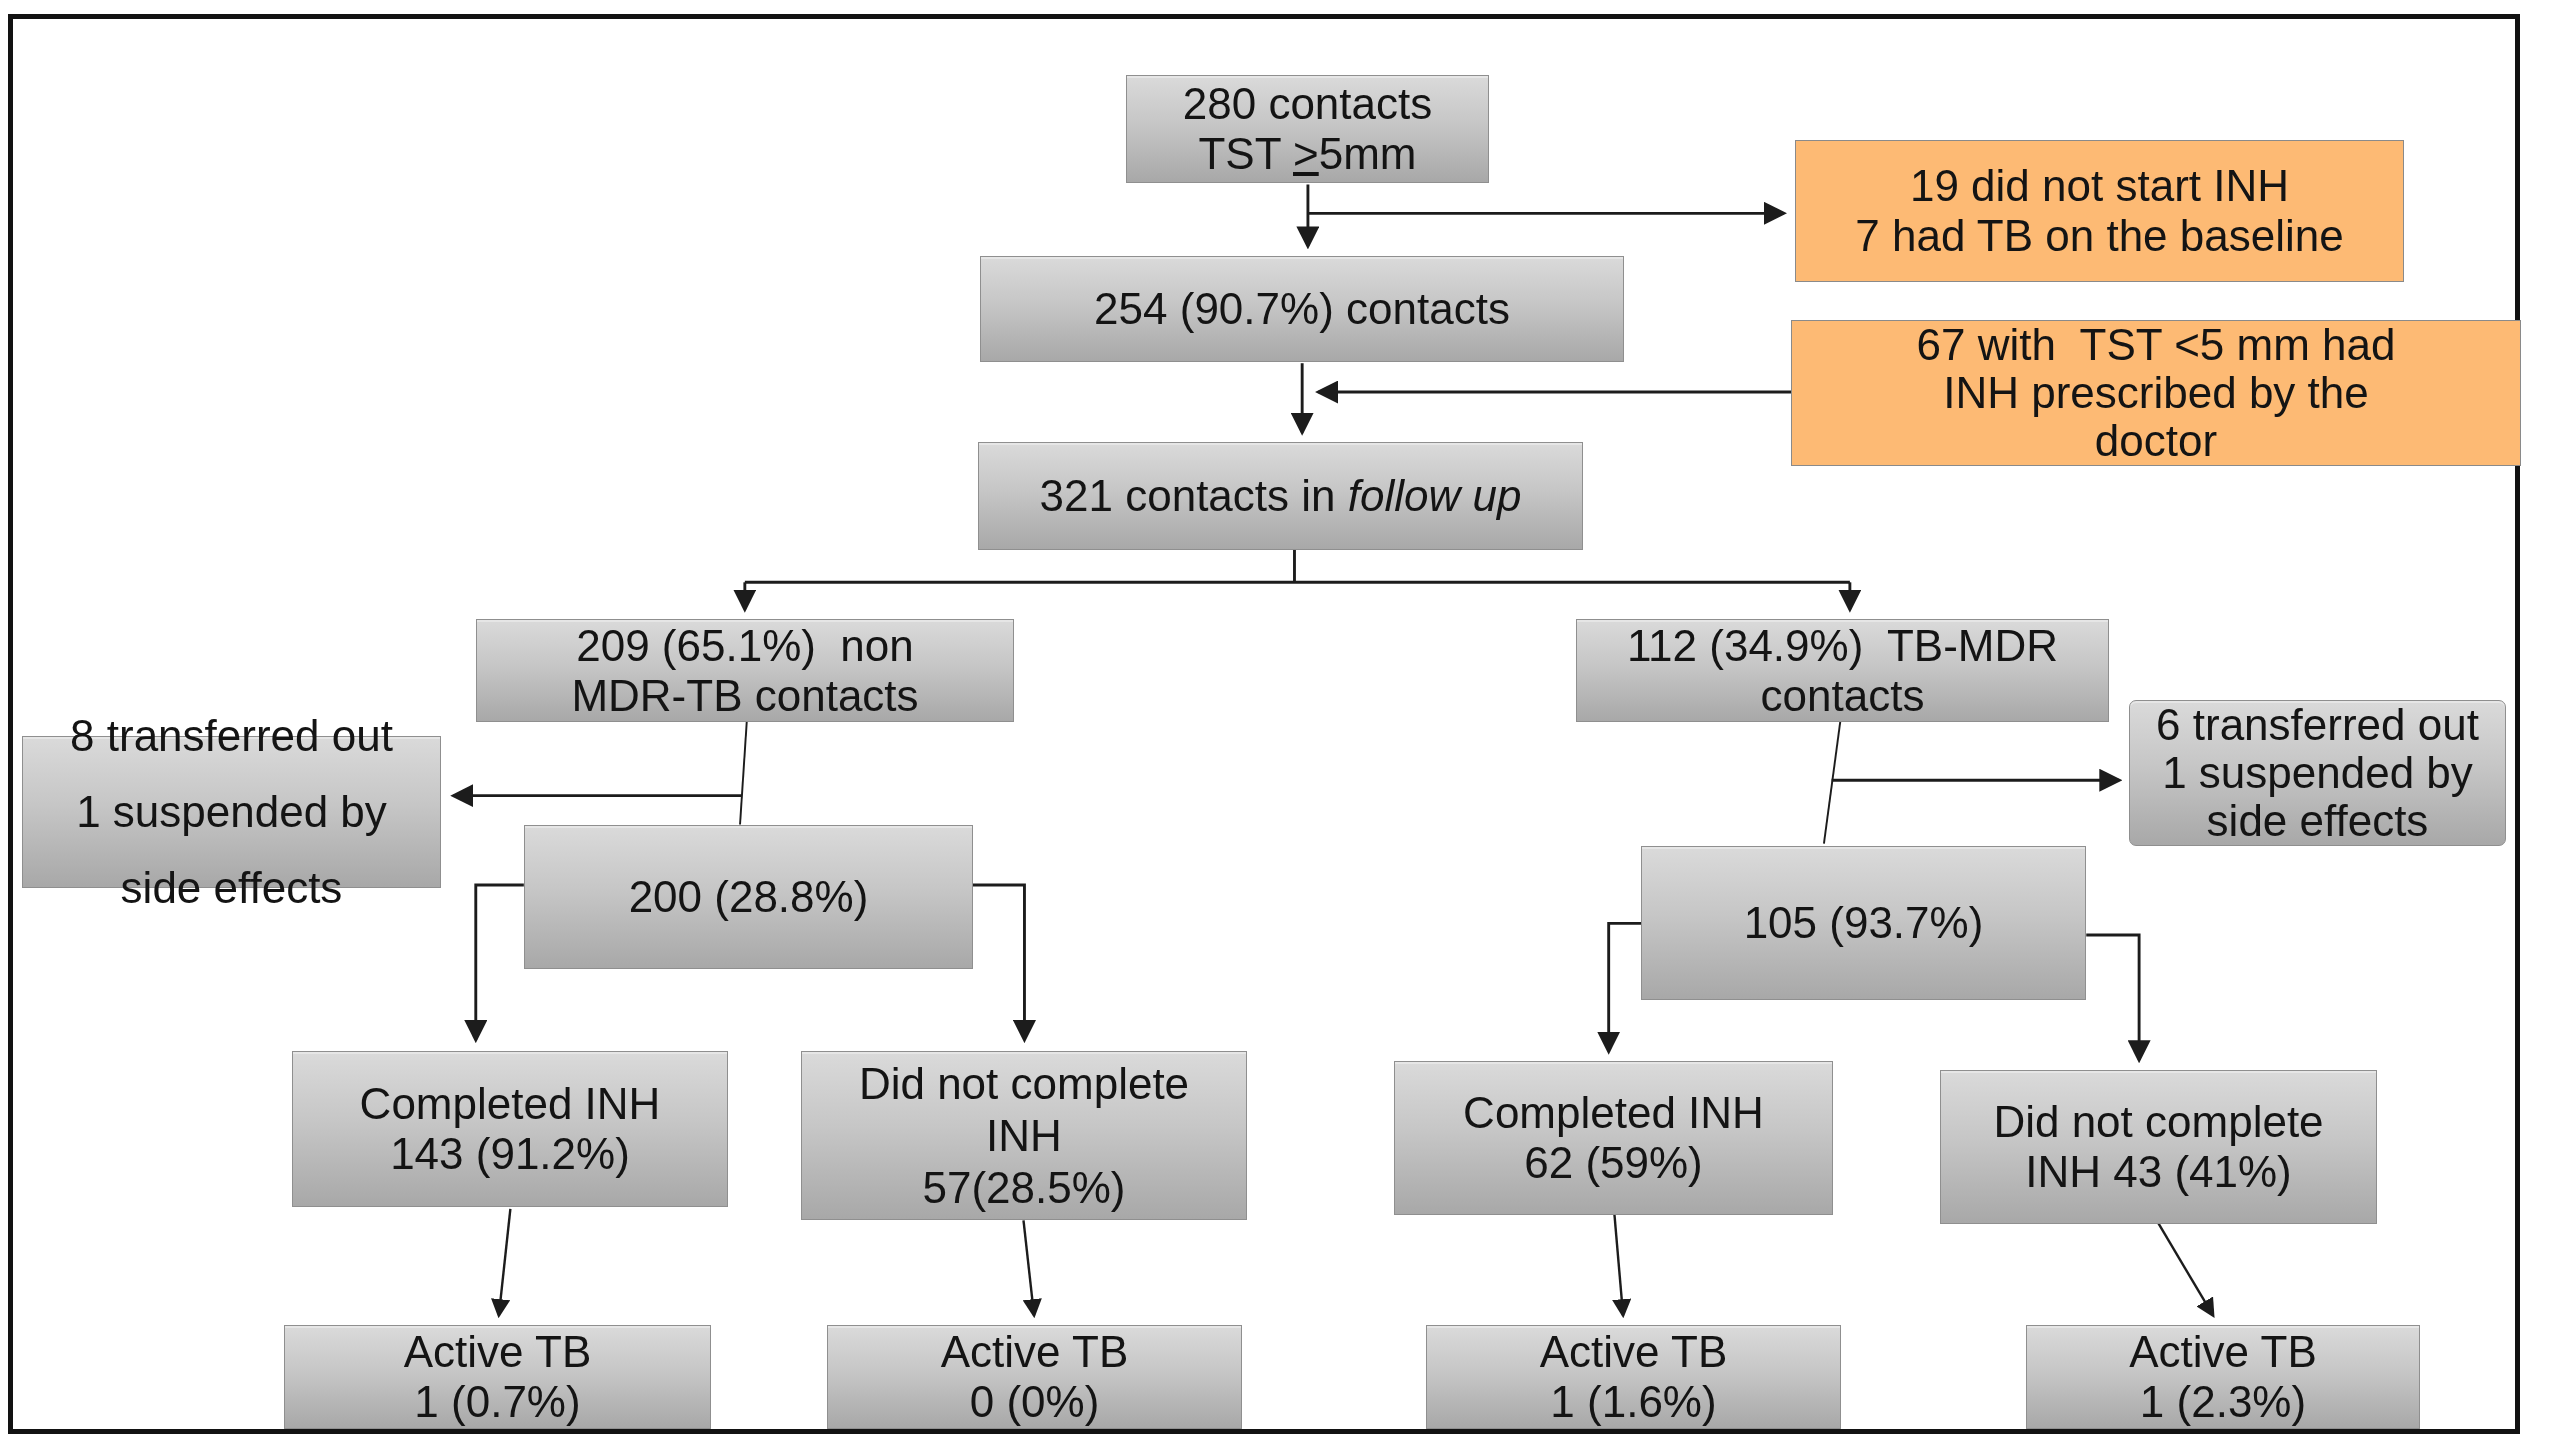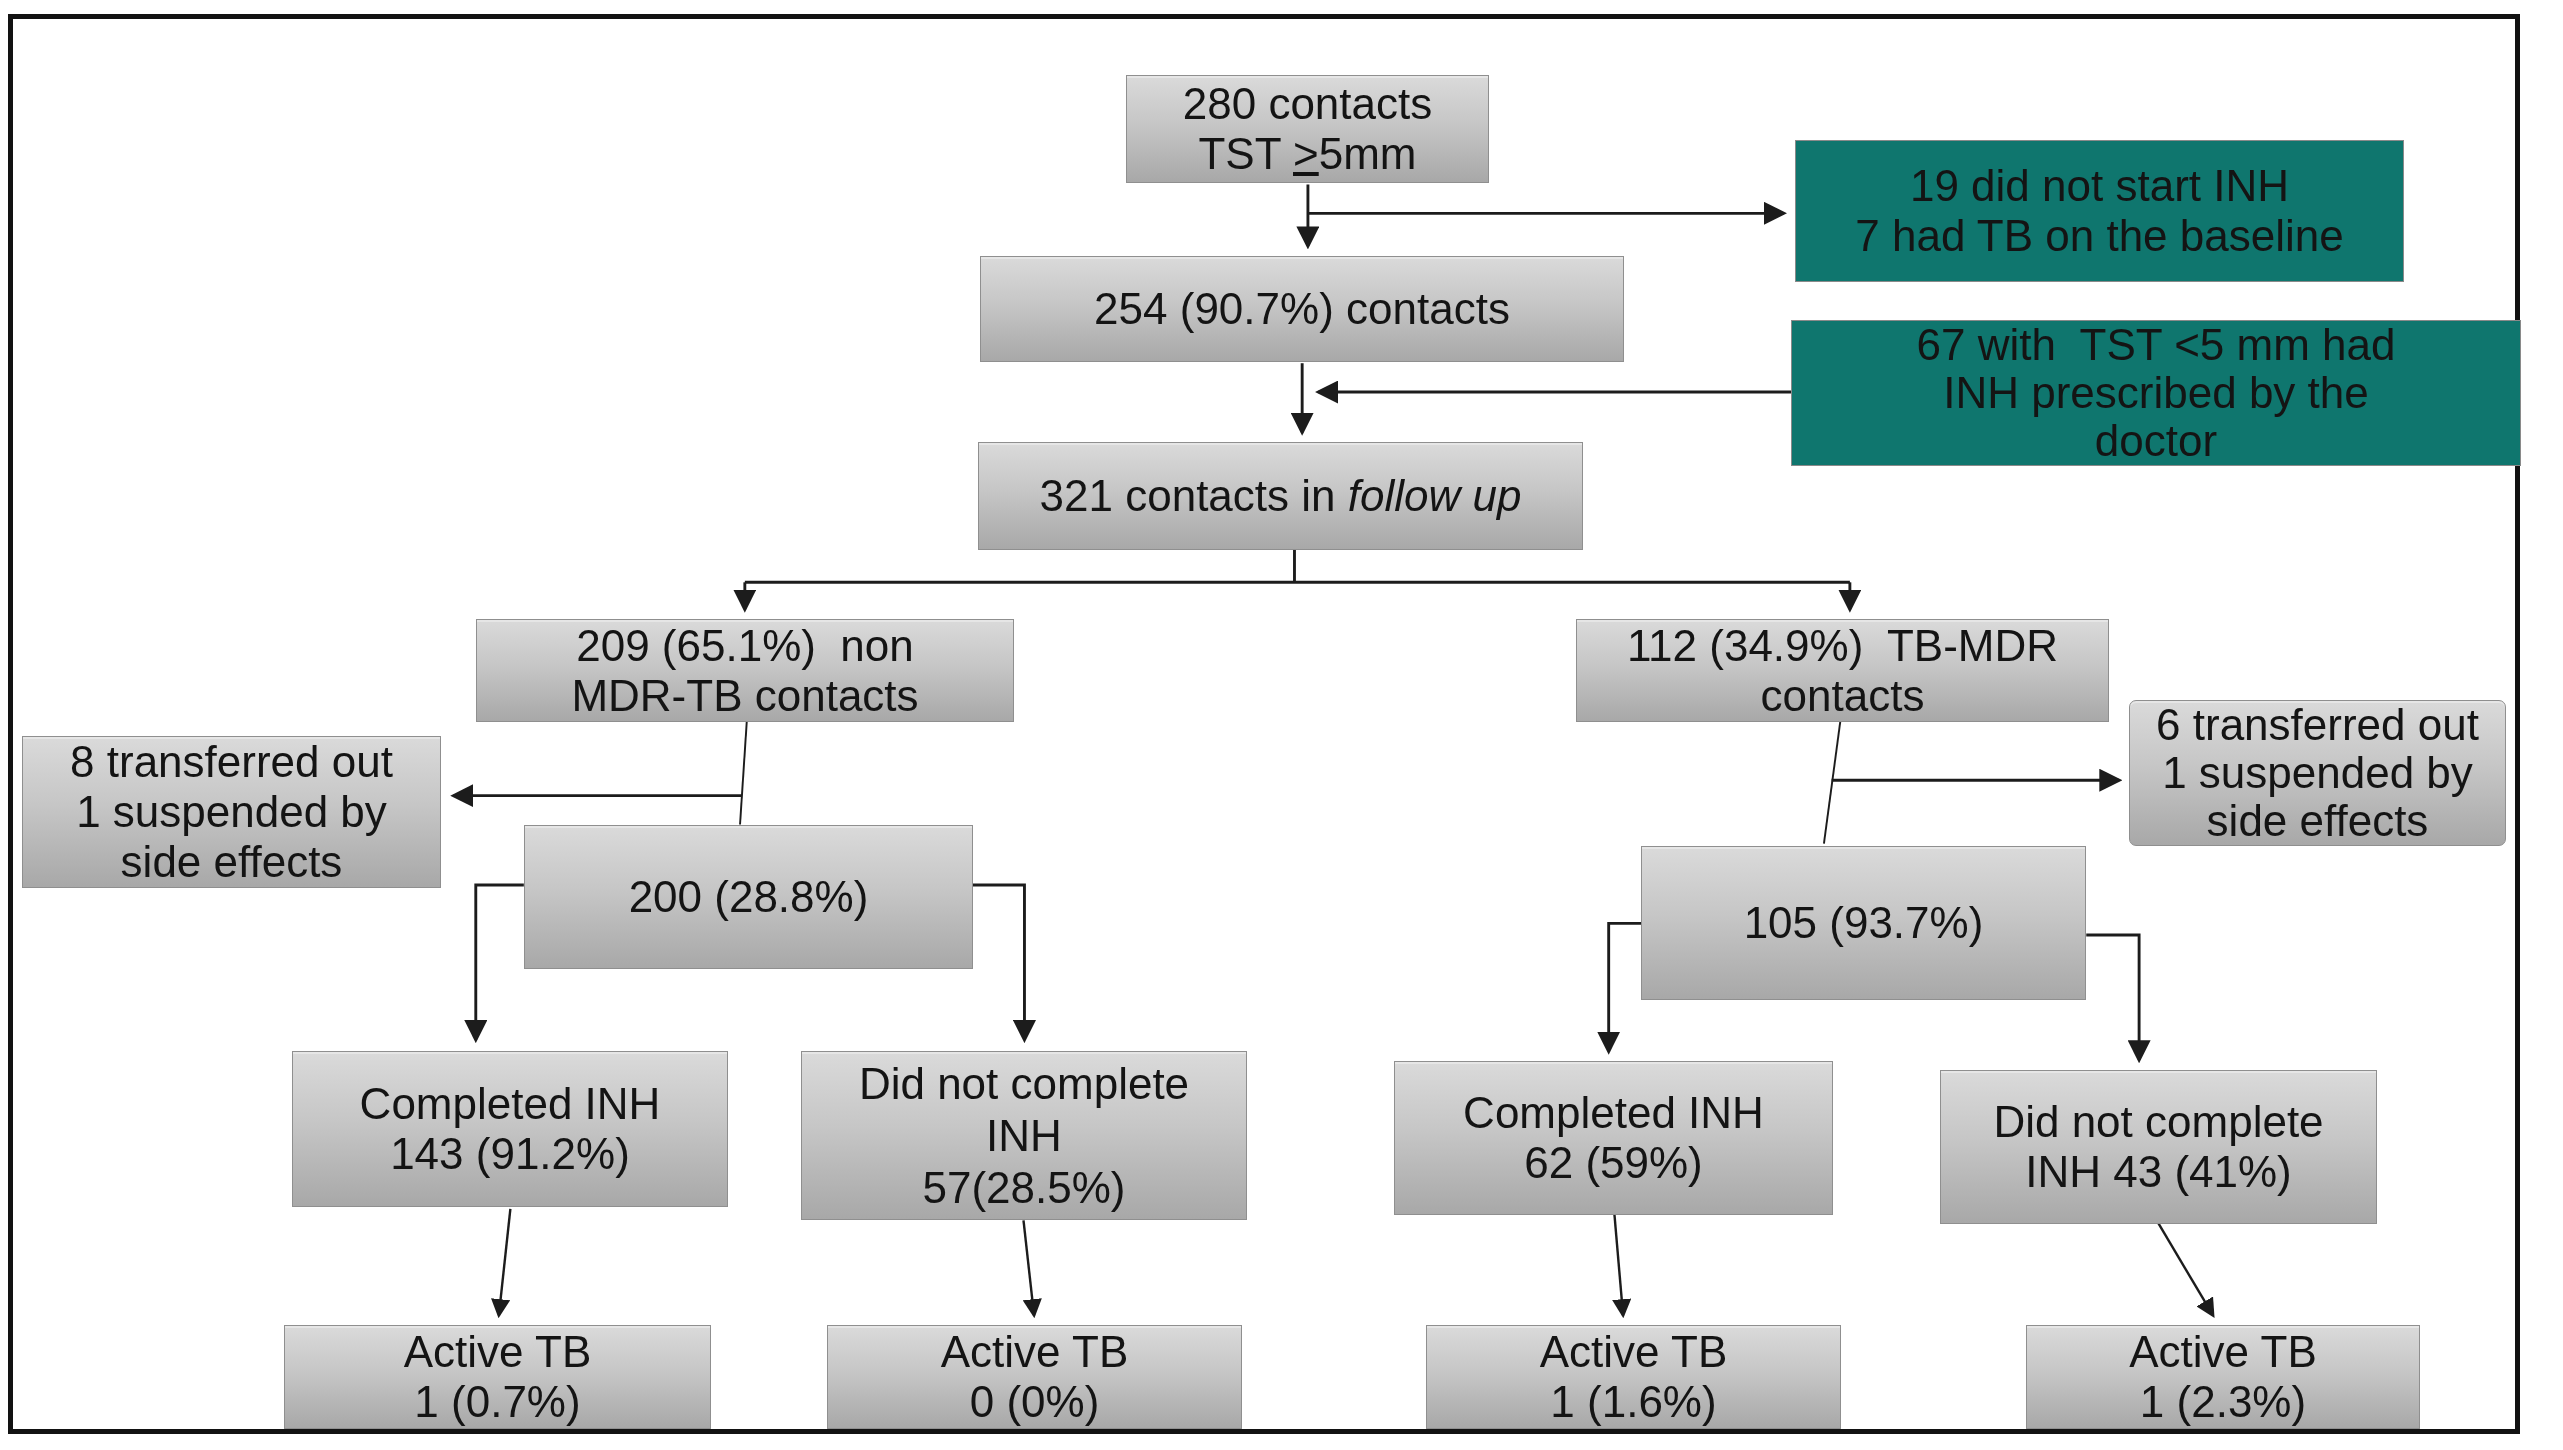--- a/index.html
+++ b/index.html
@@ -5,21 +5,21 @@
   html,body{margin:0;padding:0;background:#ffffff;}
   body{font-family:"Liberation Sans","DejaVu Sans",sans-serif;}
   .canvas{position:relative;width:2563px;height:1450px;background:#ffffff;overflow:hidden;}
   .frame{position:absolute;left:7.7px;top:13.5px;width:2512px;height:1420px;border:5.8px solid #121212;box-sizing:border-box;}
   .wires{position:absolute;left:0;top:0;width:2563px;height:1450px;}
   .node{position:absolute;box-sizing:border-box;display:flex;flex-direction:column;
         align-items:center;justify-content:center;text-align:center;color:#141414;
         font-size:44px;line-height:50px;}
   .gray{background:linear-gradient(180deg,#dadada 0%,#c6c6c6 45%,#a8a8a8 100%);
         border:1.9px solid #8f8f8f;box-shadow:inset 0 1.9px 0 #e6e6e6;}
-  .white{background:#0f766e;border:1.9px solid #8a8a8a;}
+  .white{background:#fdba74;border:1.9px solid #8a8a8a;}
   .ln{white-space:pre;}
   .ln span{white-space:pre;}
 </style>
 </head>
 <body>
 
 <div class="canvas">
 
   <svg class="wires" viewBox="0 0 2667 1509" xmlns="http://www.w3.org/2000/svg">
     <defs>
@@ -80,21 +80,21 @@
   <div class="node gray" style="left:476px;top:619px;width:538px;height:103px;">
     <div class="ln"><span>209 (65.1%)  non</span></div>
     <div class="ln"><span>MDR-TB contacts</span></div>
   </div>
 
   <div class="node gray" style="left:1576px;top:619px;width:533px;height:103px;">
     <div class="ln"><span>112 (34.9%)  TB-MDR</span></div>
     <div class="ln"><span>contacts</span></div>
   </div>
 
-  <div class="node gray" style="left:22px;top:736px;width:419px;height:152px;">
+  <div class="node gray" style="left:22px;top:736px;width:419px;height:152px;gap:26px;">
     <div class="ln"><span>8 transferred out</span></div>
     <div class="ln"><span>1 suspended by</span></div>
     <div class="ln"><span>side effects</span></div>
   </div>
 
   <div class="node gray" style="left:2129px;top:700px;width:377px;height:146px;line-height:48px;border-radius:7px;">
     <div class="ln"><span>6 transferred out</span></div>
     <div class="ln"><span>1 suspended by</span></div>
     <div class="ln"><span>side effects</span></div>
   </div>

